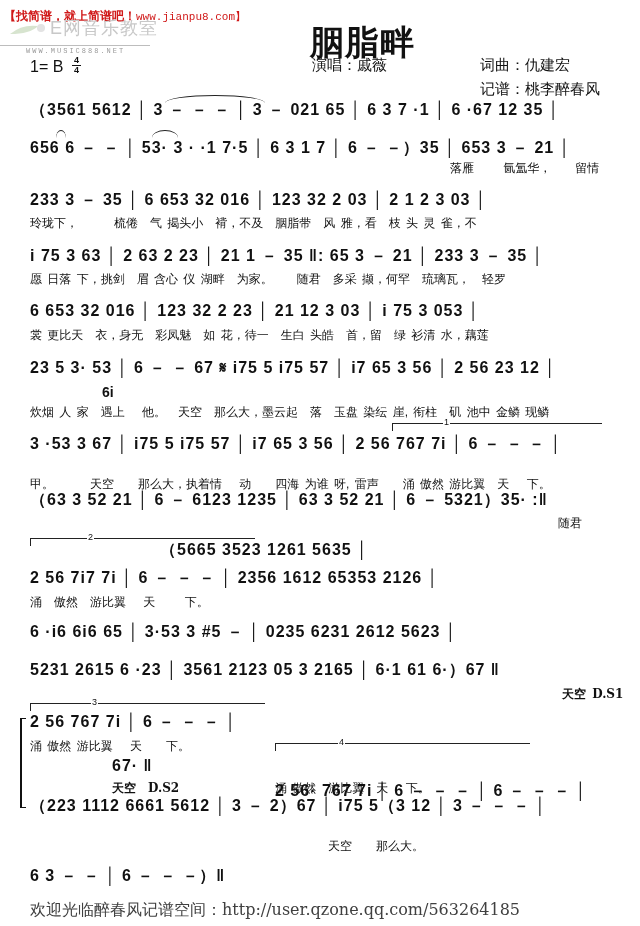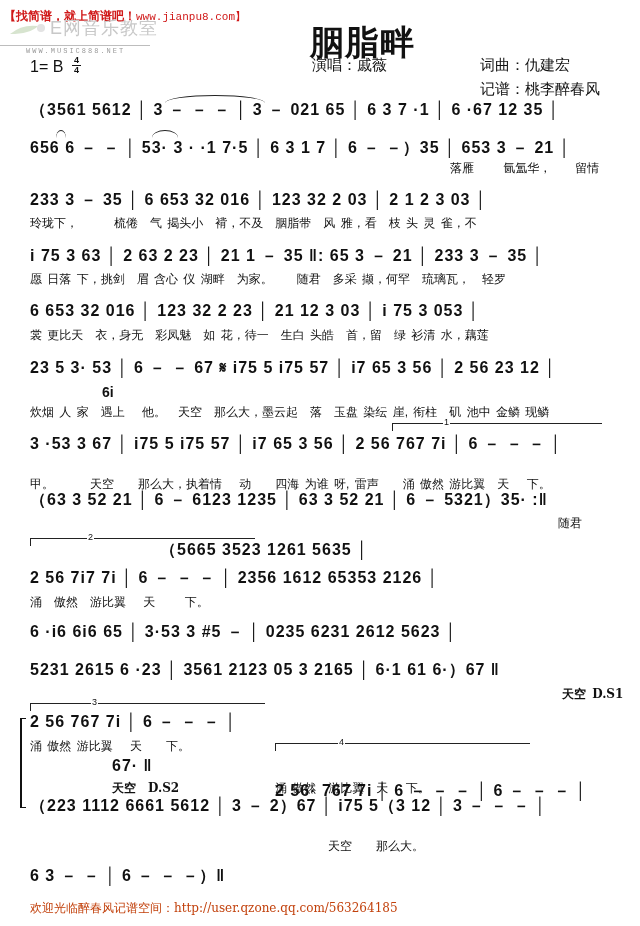--- a/index.html
+++ b/index.html
@@ -16,21 +16,21 @@
   .frac { left:72px; top:56px; font-size:9px; font-weight:bold; line-height:9px; text-align:center; }
   .title { left:310px; top:20px; font-size:34px; font-weight:bold; font-family:"DejaVu Serif", serif; letter-spacing:1px; }
   .meta { font-family:"DejaVu Serif", serif; font-size:15px; }
   .row { position:absolute; left:30px; white-space:nowrap; font-size:16px; font-weight:bold; letter-spacing:1px; }
   .notes { font-family:"Liberation Sans", sans-serif;text-align:center; }
   .lyr { position:absolute; left:30px; white-space:nowrap; font-size:12px; color:#111; word-spacing:2px; }
   .slur { position:absolute; border-top:1.5px solid #222; border-radius:50% 50% 0 0 / 100% 100% 0 0; height:8px; }
   .volta { position:absolute; border-top:1px solid #222; border-left:1px solid #222; height:8px; font-size:9px; }
   .volta span { position:absolute; top:-7px; background:#fff; padding:0 1px; }
   .ds { font-family:"DejaVu Serif", serif; font-weight:bold; font-size:12px; }
-  .footer { left:30px; top:900px; font-size:12px; font-family:"DejaVu Serif", serif; color:#c2410c; }
+  .footer { left:30px; top:900px; font-size:16px; font-family:"DejaVu Serif", serif; color:#404040; }
   .bracket { position:absolute; left:20px; top:718px; width:6px; height:90px; border-left:2px solid #111; border-top:1px solid #111; border-bottom:1px solid #111; }
 </style>
 </head>
 <body>
 
 <div class="abs banner">
   <span>【找简谱，就上简谱吧！</span><span class="url">www.jianpu8.com】</span>
 </div>
 <svg class="abs wm-leaf" viewBox="0 0 38 14">
   <path d="M2 12 Q14 2 30 4 Q22 12 2 12Z" fill="#d7e4cf"></path>

